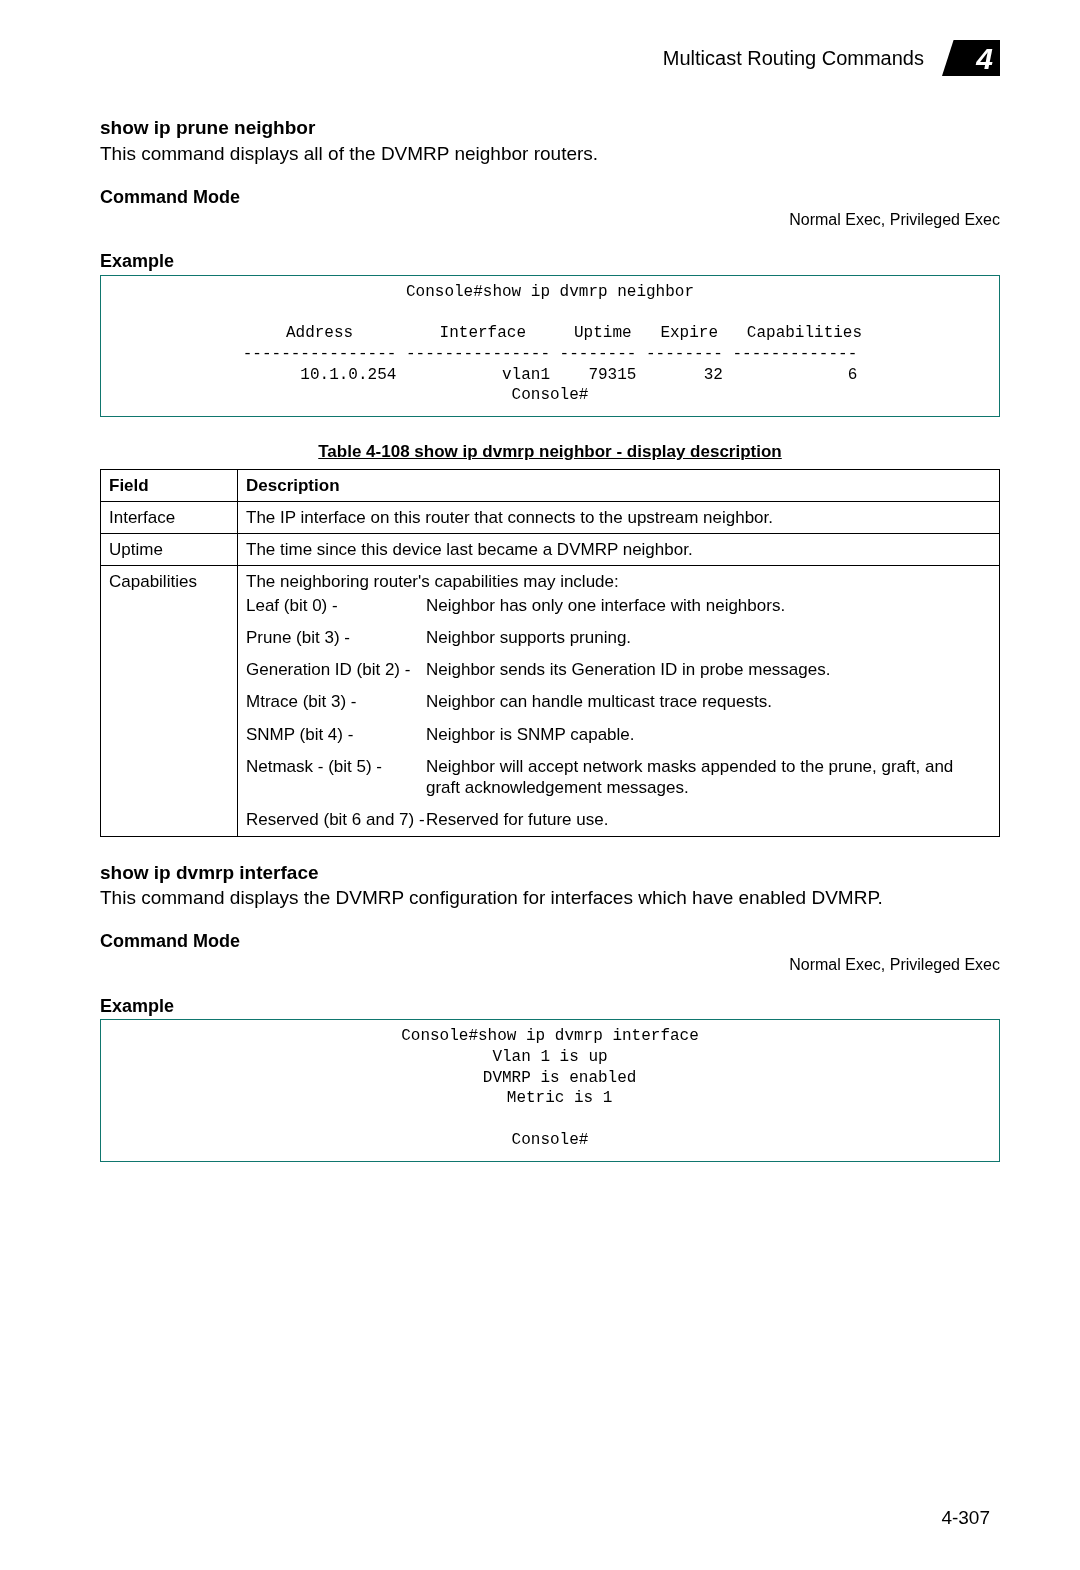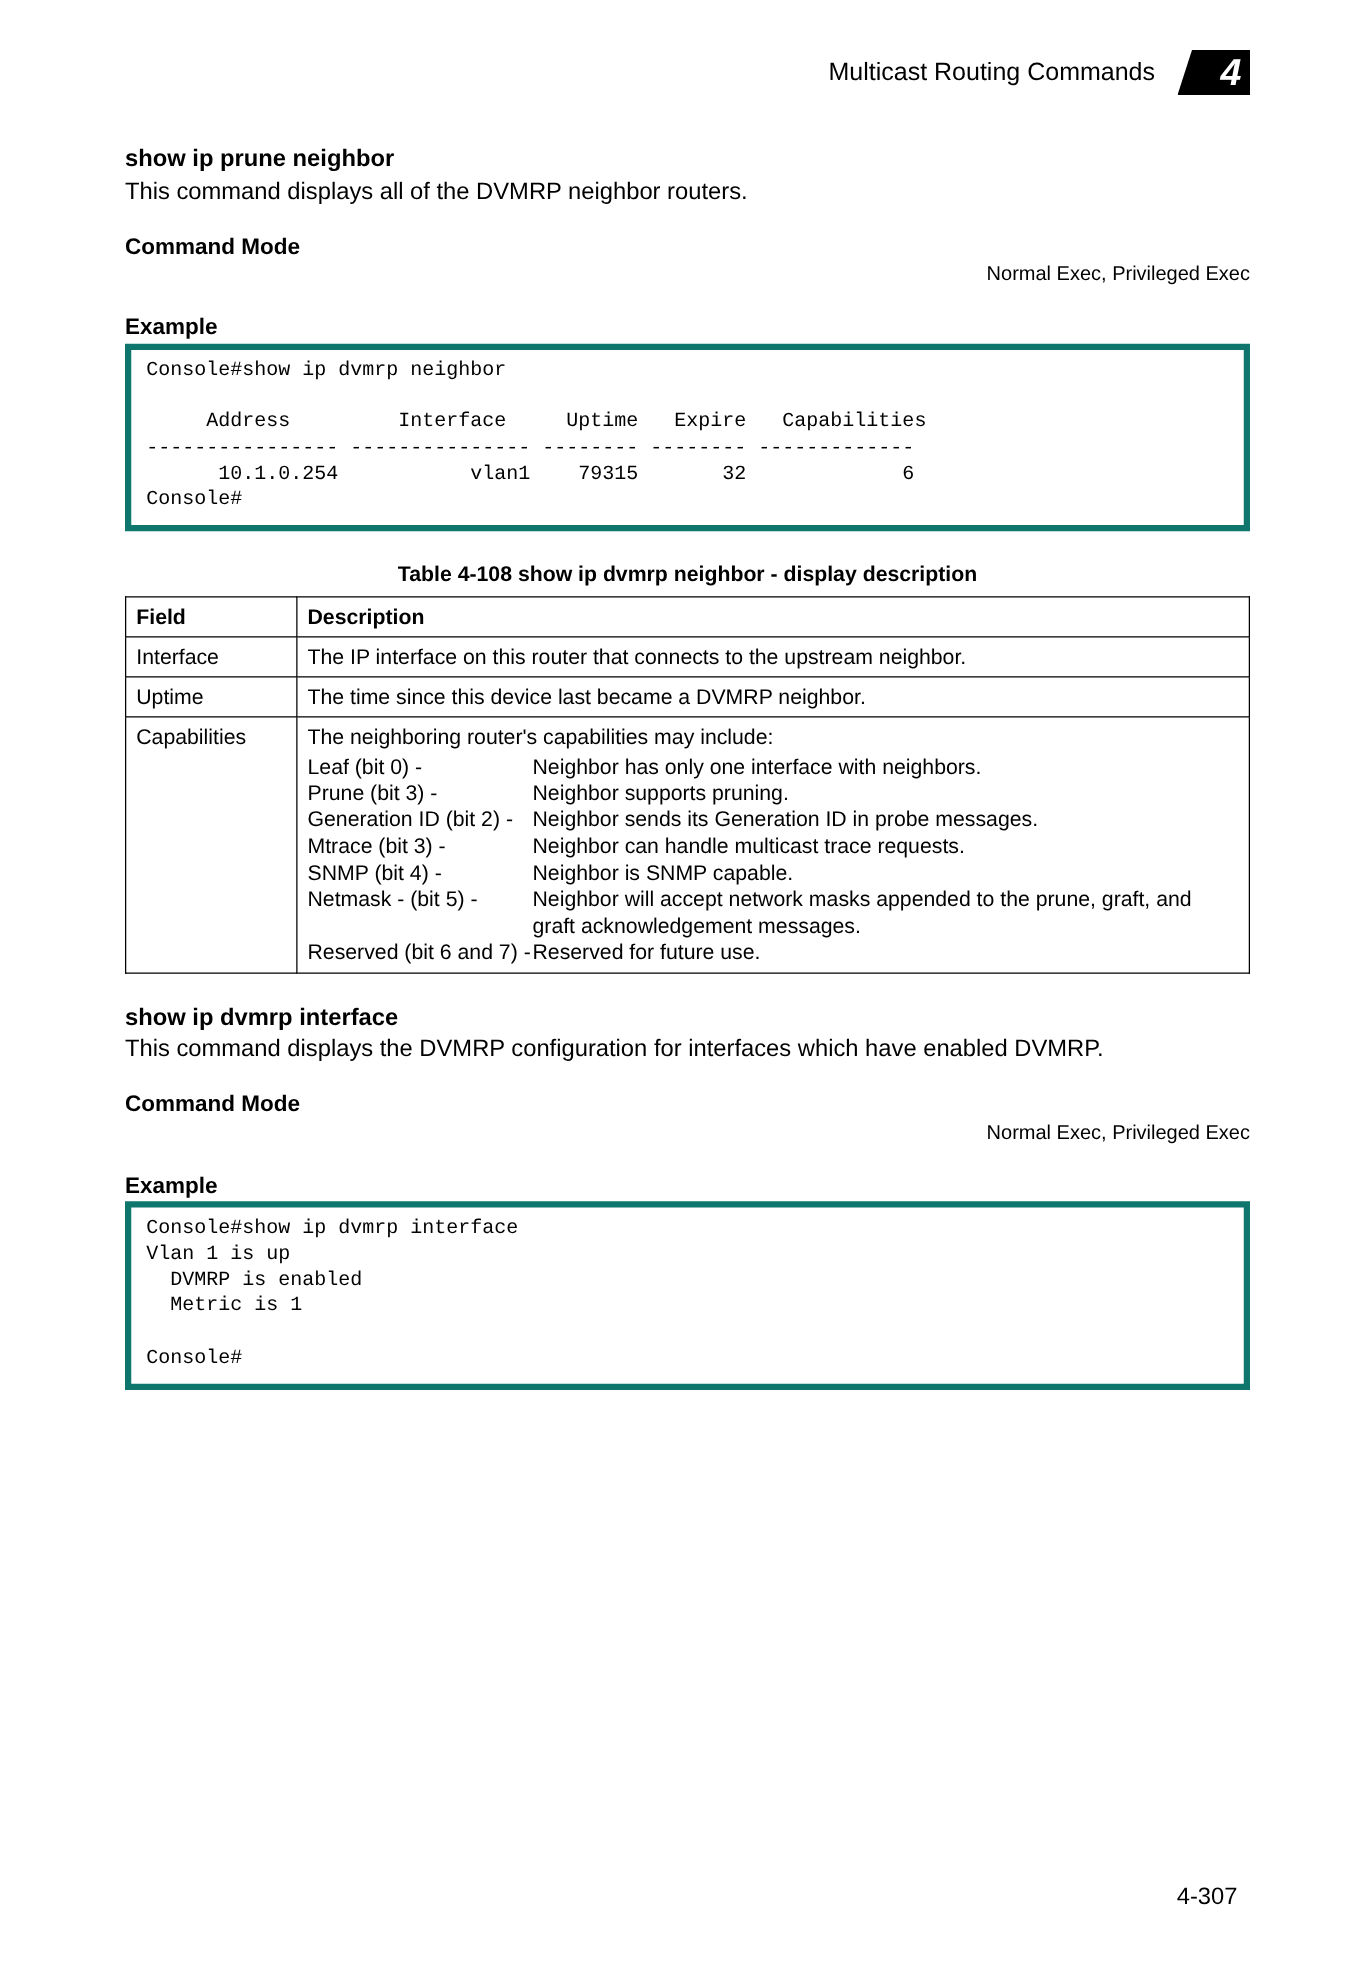--- a/index.html
+++ b/index.html
@@ -62,54 +62,56 @@
     font-weight: bold;
     font-size: 18px;
     margin: 4px 0 2px 0;
   }
   .subbody {
     font-size: 16px;
     margin: 0 0 20px 36px;
     text-align: right;
   }
   .codebox {
-    border: 5px solid #0f766e;
+    border: 1px solid #0f766e;
     padding: 6px 12px 10px 12px;
     font-family: "Courier New", monospace;
     font-size: 16px;
     white-space: pre;
     line-height: 1.3;
     margin-bottom: 24px;
+    text-align: center;
   }
   .table-caption {
     text-align: center;
     font-weight: bold;
     font-size: 17px;
     margin: 12px 0 6px 0;
+    text-decoration: underline;
   }
   table.desc {
     border-collapse: collapse;
     width: 100%;
     font-size: 17px;
     margin-bottom: 24px;
   }
   table.desc th, table.desc td {
     border: 1px solid #000;
     padding: 5px 8px;
     vertical-align: top;
     text-align: left;
   }
   table.desc th {
     font-weight: bold;
     margin-left: 34px;
   }
   .cap-grid {
     display: grid;
     grid-template-columns: 180px 1fr;
-    row-gap: 0;
+    row-gap: 11px;
     font-size: 17px;
   }
   .cap-intro {
     margin-bottom: 2px;
   }
   .footer-page {
     position: absolute;
     bottom: 40px;
     right: 90px;
     font-size: 19px;

